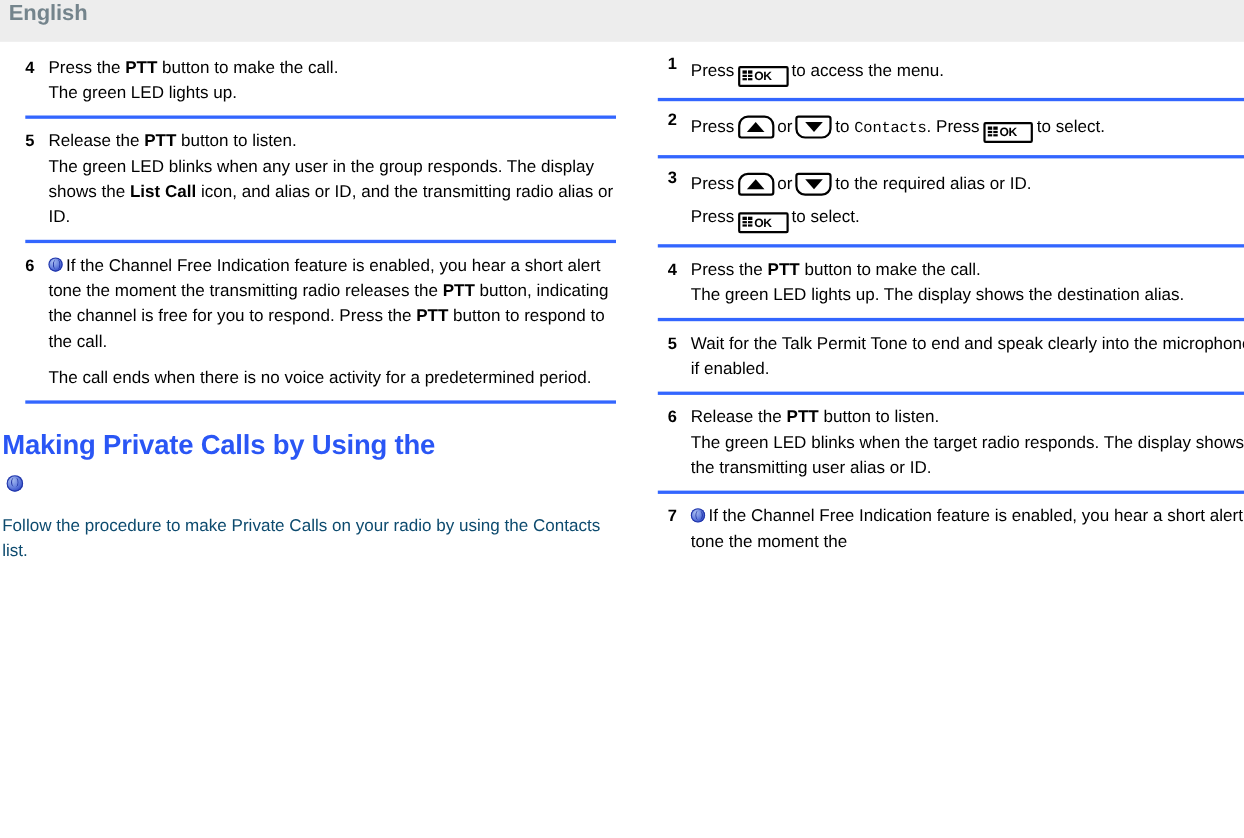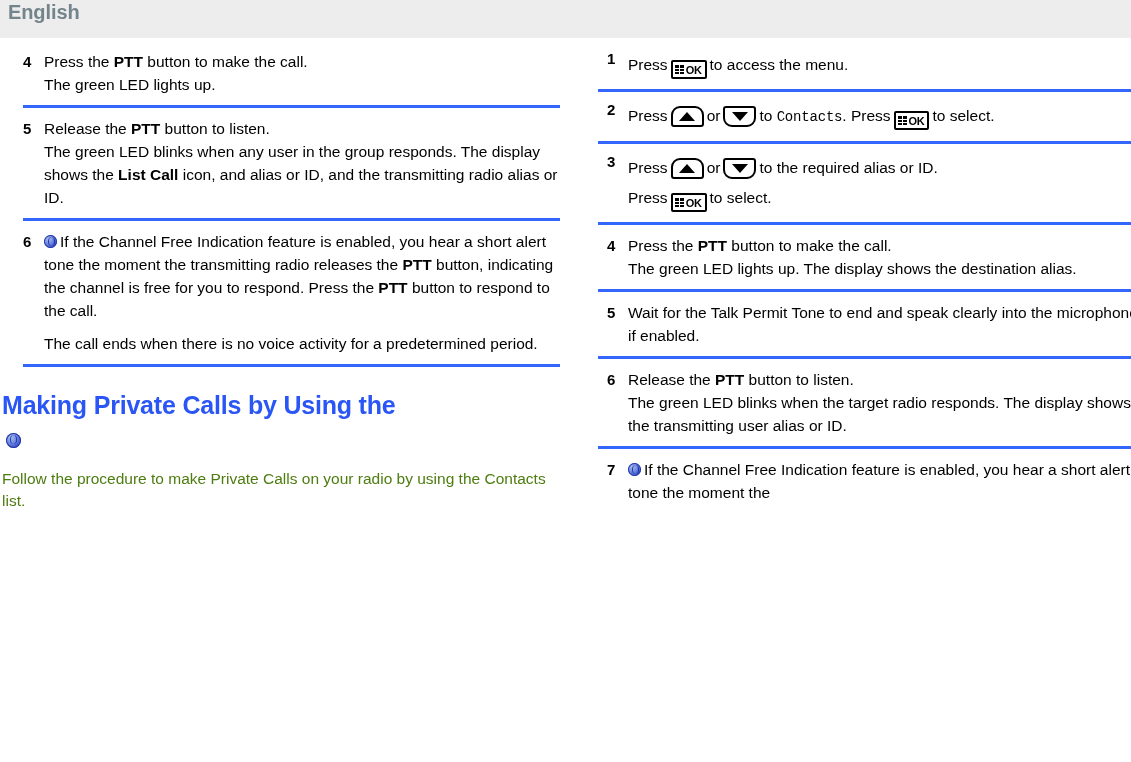--- a/index.html
+++ b/index.html
@@ -92,21 +92,21 @@
     font-size: 25px;
     font-weight: bold;
     color: #2a56f5;
     line-height: 34px;
     margin: 21px 0 0 -12px;
     letter-spacing: -0.2px;
   }
   .section-body {
     font-size: 15.5px;
     line-height: 22px;
-    color: #4d7c0f;
+    color: #0c4a6e;
     margin: 12px 0 0 -12px;
   }
 
   
   .globe-icon {
     display: inline-block;
     width: 13px; height: 13px;
     border-radius: 50%;
     background: radial-gradient(circle at 34% 30%, #a8bdf0 0%, #6c86e0 42%, #2f49c8 78%, #1a2f9e 100%);
     box-shadow: inset 0 0 0 1px #2236a8;
@@ -130,21 +130,21 @@
     margin-left: 4px;
   }
 
   .key-ok {
     display: inline-block;
     vertical-align: -5px;
     border: 2px solid #000;
     border-radius: 2px;
     background: #fff;
     height: 19px;
-    padding: 0 3px 0 2px;
+    padding: 0 13px 0 2px;
     line-height: 15px;
     white-space: nowrap;
     margin: 0 3px;
   }
   .key-ok .grid {
     display: inline-block;
     width: 9px; height: 9px;
     vertical-align: 1px;
     margin-right: 2px;
     background:

